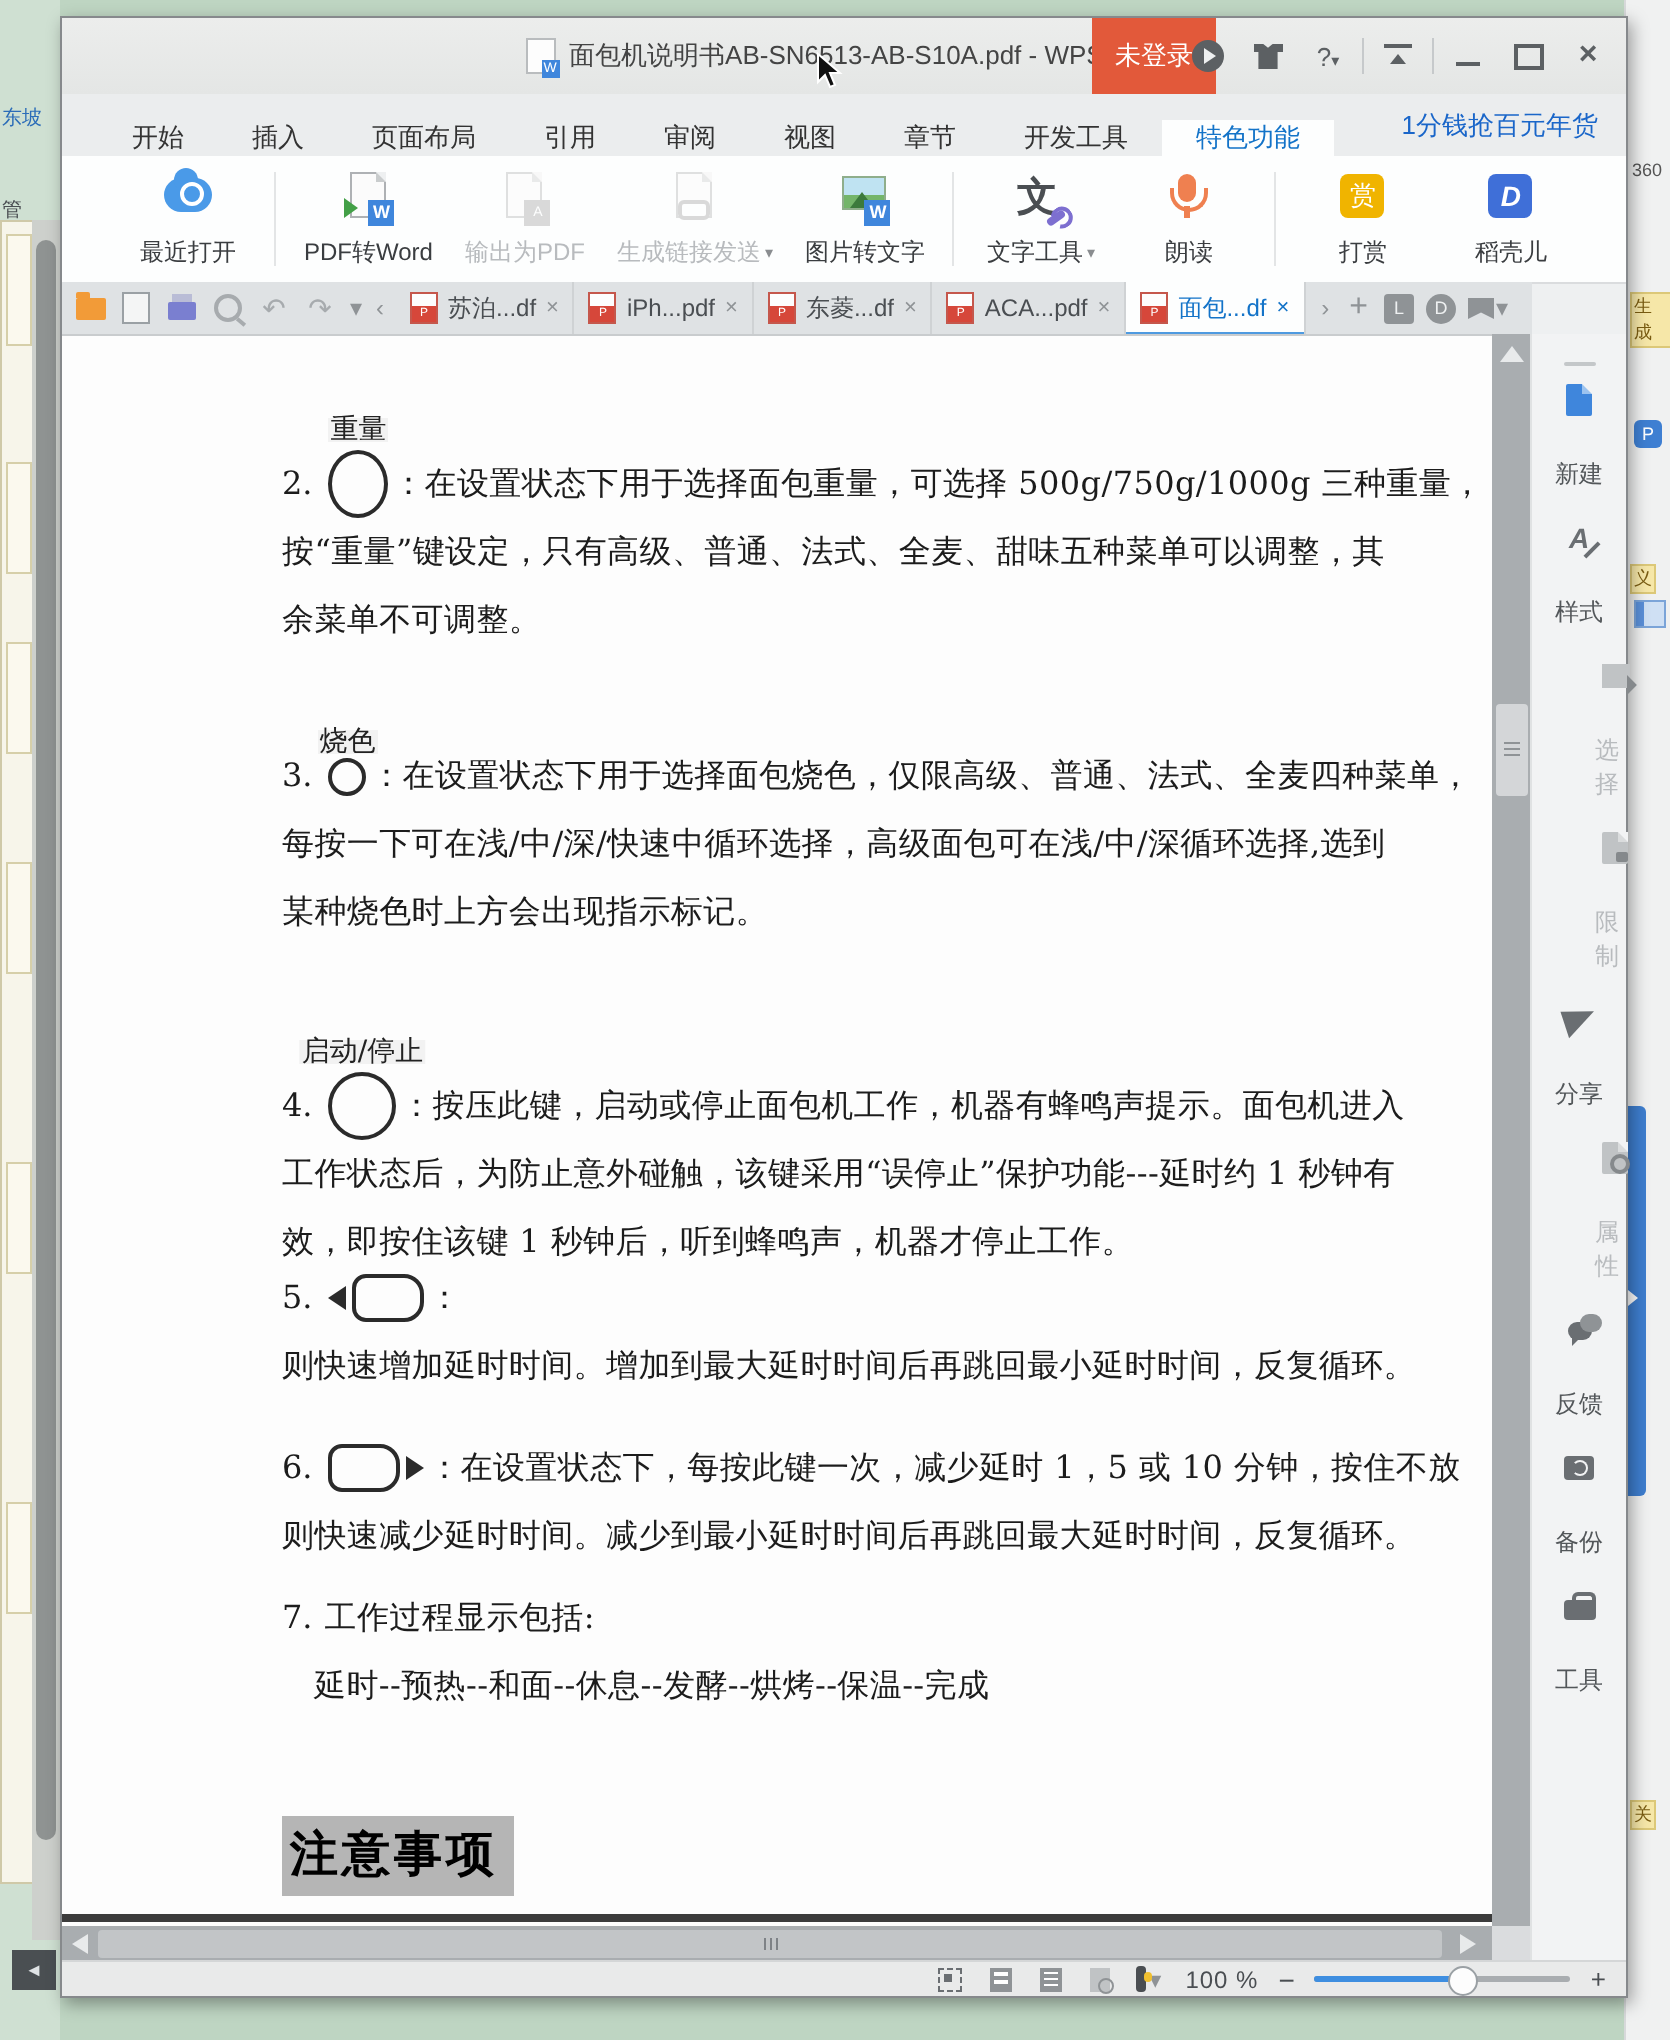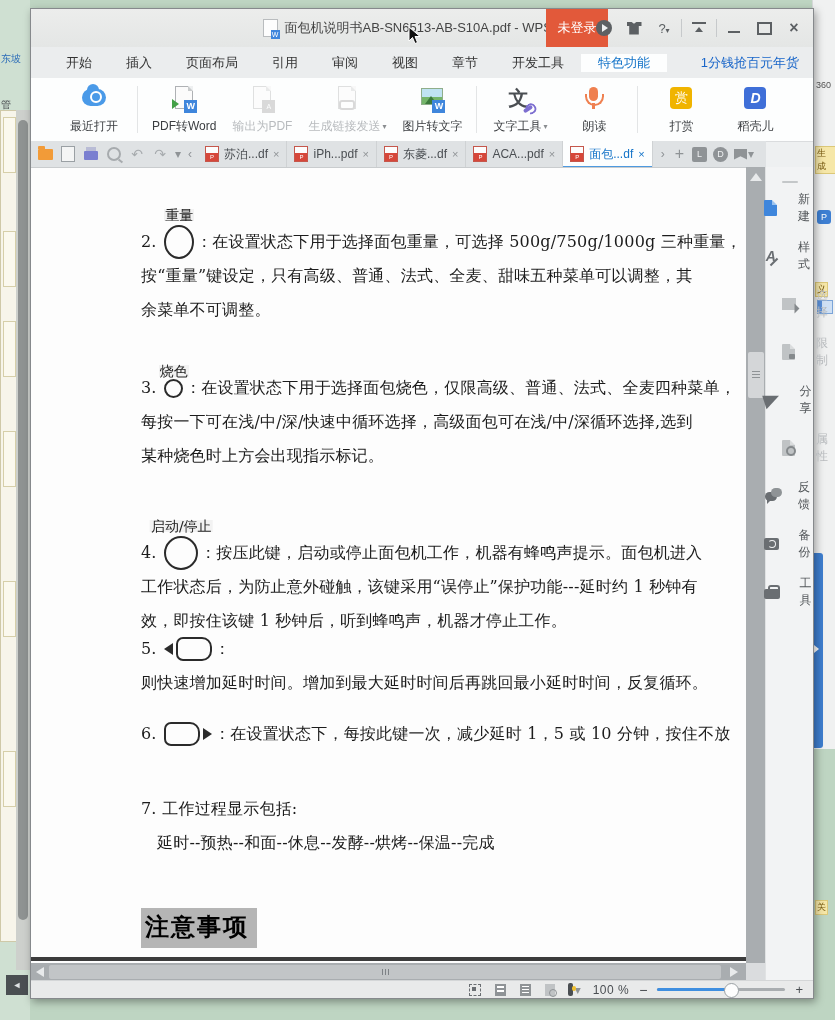--- a/index.html
+++ b/index.html
@@ -13,21 +13,21 @@
   }
   .abs{position:absolute;}
   
   .bg-left{left:0;top:0;width:30px;height:1020px;background:#cfe0d2;}
   .bg-left .panel{position:absolute;left:0;top:110px;width:16px;height:830px;background:#f7f5ea;border:1px solid #cfc9a8;}
   .bg-left .box{position:absolute;left:2px;width:11px;height:54px;background:#fbf9ee;border:1px solid #d6cfa9;}
   .bg-left .sb{position:absolute;left:16px;top:110px;width:14px;height:860px;background:#cdd0cc;}
   .bg-left .sb-thumb{position:absolute;left:2px;top:10px;width:10px;height:800px;border-radius:5px;background:#8f9392;}
   .bg-left .frag{position:absolute;font-size:10px;color:#2b6cb8;}
   .bg-left .corner-btn{position:absolute;left:6px;top:975px;width:22px;height:20px;background:#4a4f52;color:#dfe3e5;font-size:9px;line-height:20px;text-align:center;}
-  .bg-right{left:812px;top:0;width:23px;height:749px;background:#f0f1f1;border-left:1px solid #d7d9da;}
+  .bg-right{left:812px;top:0;width:23px;height:1020px;background:#f0f1f1;border-left:1px solid #d7d9da;}
   .bg-right .frag{position:absolute;font-size:9px;color:#555;}
   .bg-right .yellow{background:#f6e7a8;border:1px solid #dcc878;padding:0 1px;color:#7a5c12;}
   .bg-right .bluebox{position:absolute;width:14px;height:14px;background:#3e7fd2;border-radius:3px;color:#fff;font-size:9px;line-height:14px;text-align:center;}
   .bg-right .gridbox{position:absolute;width:14px;height:12px;background:linear-gradient(#5a8fd8 0 0) left/4px 100% no-repeat,#cfe0f4;border:1px solid #7ba4d8;}
   .edge-tab{left:811px;top:553px;width:12px;height:195px;background:#3e7ecf;border-radius:0 3px 3px 0;}
   .edge-tab .tri{position:absolute;left:3px;top:92px;width:0;height:0;border-left:5px solid #fff;border-top:4px solid transparent;border-bottom:4px solid transparent;}
   
   .win{left:30px;top:8px;width:782px;height:989px;background:#eef0f1;border:1px solid #86898c;box-shadow:2px 3px 8px rgba(0,0,0,.35);}
   
   .titlebar{position:absolute;left:0;top:0;right:0;height:38px;background:linear-gradient(#ecedec,#e4e6e5);}
@@ -48,21 +48,21 @@
   .tshirt{width:15px;height:13px;background:#5c6063;clip-path:polygon(0 0,30% 0,50% 18%,70% 0,100% 0,100% 35%,82% 35%,82% 100%,18% 100%,18% 35%,0 35%);}
   .vline{width:1px;height:18px;background:#c6c9cb;}
   .collapse-g{width:14px;height:10px;border-top:2px solid #5c6063;position:relative;}
   .collapse-g:after{content:"";position:absolute;left:3px;top:3px;border-bottom:5px solid #5c6063;border-left:4px solid transparent;border-right:4px solid transparent;}
   .min-g{width:12px;height:2px;background:#5c6063;margin-top:8px;}
   .max-g{width:11px;height:9px;border:2px solid #5c6063;}
   .close-g{font-size:16px;font-weight:bold;color:#5c6063;line-height:1;}
   .qmark{font-size:13px;color:#5c6063;}
   .qmark small{font-size:8px;}
   
-  .ribbon-tabs{position:absolute;left:0;top:38px;right:0;height:31px;background:#ebedee;border-bottom:1px solid #e3e5e6;display:flex;align-items:center;padding-left:18px;}
+  .ribbon-tabs{position:absolute;left:0;top:38px;right:0;height:31px;background:#ebedee;border-bottom:1px solid #e3e5e6;display:flex;align-items:flex-end;padding-left:18px;}
   .rtab{padding:0 17px;display:flex;align-items:center;font-size:13px;color:#333;cursor:default;}
   .rtab.active{background:#fdfefe;color:#1373c8;}
   .promo{position:absolute;right:14px;top:38px;height:31px;display:flex;align-items:center;font-size:13px;color:#1a66c9;}
   
   .ribbon{position:absolute;left:0;top:69px;right:0;height:63px;background:#fdfefe;border-bottom:1px solid #dadcde;display:flex;align-items:stretch;padding-left:26px;}
   .rbtn{min-width:58px;padding:0 8px;display:flex;flex-direction:column;align-items:center;justify-content:flex-start;padding-top:7px;gap:5px;font-size:12px;color:#3a3d40;cursor:default;}
   .rbtn .lbl{white-space:nowrap;display:flex;align-items:center;gap:2px;}
   .rbtn.disabled{color:#b8bbbe;}
   .rbtn.disabled .ric{opacity:.38;filter:grayscale(1);}
   .rsep{width:1px;background:#e3e5e6;margin:8px 6px;}
@@ -135,21 +135,21 @@
   
   .hscroll{position:absolute;left:0;top:954px;width:715px;height:18px;background:#a9adb0;}
   .hscroll .la{position:absolute;left:5px;top:4px;border-right:8px solid #e8eaeb;border-top:5px solid transparent;border-bottom:5px solid transparent;}
   .hscroll .ra{position:absolute;right:8px;top:4px;border-left:8px solid #e8eaeb;border-top:5px solid transparent;border-bottom:5px solid transparent;}
   .hthumb{position:absolute;left:18px;top:2px;width:672px;height:14px;background:#c2c5c7;border-radius:2px;}
   .hthumb:after{content:"";position:absolute;left:50%;top:4px;width:1px;height:6px;background:#7e8286;box-shadow:3px 0 #7e8286,-3px 0 #7e8286;}
   .corner{position:absolute;left:715px;top:954px;width:20px;height:18px;background:#dadcde;}
   
   .sidebar{position:absolute;right:0;top:158px;width:47px;height:814px;background:#f2f3f4;border-left:1px solid #e0e2e3;display:flex;flex-direction:column;align-items:center;}
   .sb-handle{width:16px;height:2px;background:#c4c7c9;border-radius:1px;margin:14px 0 8px;}
-  .sb-item{display:flex;flex-direction:row;align-items:center;gap:20px;margin-bottom:14px;font-size:12px;color:#53575a;cursor:default;}
+  .sb-item{display:flex;flex-direction:column;align-items:center;gap:20px;margin-bottom:14px;font-size:12px;color:#53575a;cursor:default;}
   .sb-item.disabled{color:#b8bbbe;margin-left:36px;}
   .sbi{width:20px;height:18px;position:relative;display:flex;align-items:center;justify-content:center;}
   .sbi-page{width:13px;height:16px;background:#3f86dc;border-radius:1px;position:relative;}
   .sbi-page:before{content:"";position:absolute;right:0;top:0;border-top:5px solid #f2f3f4;border-left:5px solid #9cc3ef;}
   .sbi-style{font-size:14px;font-weight:bold;color:#6a6e72;font-style:italic;}
   .sbi-style:after{content:"";position:absolute;right:-1px;bottom:2px;width:10px;height:2px;background:#6a6e72;transform:rotate(-45deg);}
   .sbi-gpage{width:13px;height:16px;background:#c0c3c5;border-radius:1px;position:relative;}
   .sbi-gpage:before{content:"";position:absolute;right:0;top:0;border-top:5px solid #f2f3f4;border-left:5px solid #dadcdd;}
   .sbi-sel{width:14px;height:12px;background:#c0c3c5;position:relative;}
   .sbi-sel:after{content:"";position:absolute;right:-2px;bottom:-2px;border-top:7px solid #85898c;border-right:7px solid transparent;transform:rotate(135deg);}
@@ -448,20 +448,21 @@
         <div class="doc-item" style="top: 549px;">
           <div class="first">
             <div class="inum">6.</div>
             <div class="iconwrap">
               <div class="sh-stadium"></div>
               <div class="sh-tri-right"></div>
             </div>
             <div>：</div>
             <span class="dline">在设置状态下，每按此键一次，减少延时 1，5 或 10 分钟，按住不放</span>
           </div>
+          <div class="dline">则快速减少延时时间。减少到最小延时时间后再跳回最大延时时间，反复循环。</div>
         </div>
         <div class="doc-item" style="top: 624px;">
           <div class="first">
             <div class="inum">7.</div>
             <span class="dline">工作过程显示包括:</span>
           </div>
           <div class="dline indent">延时--预热--和面--休息--发酵--烘烤--保温--完成</div>
         </div>
       </div>
     <div class="heading">注意事项</div>

